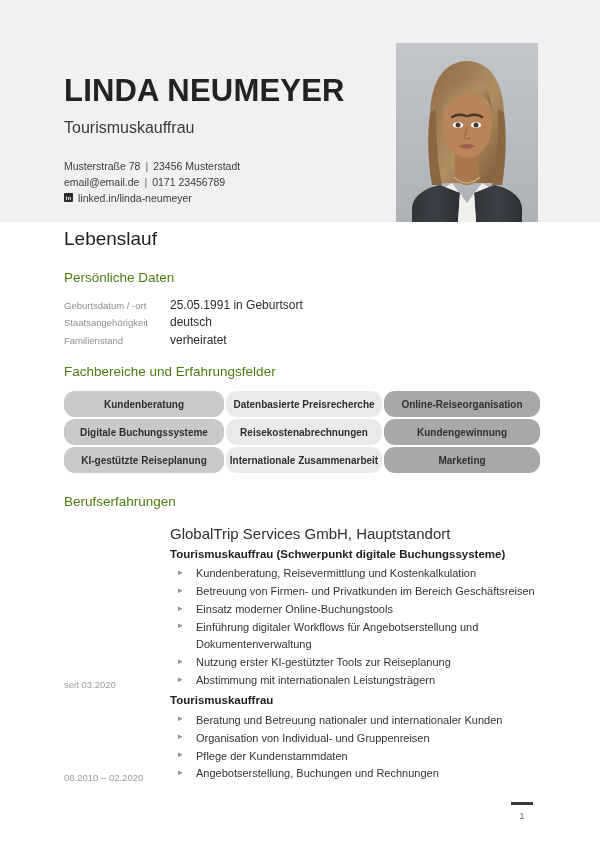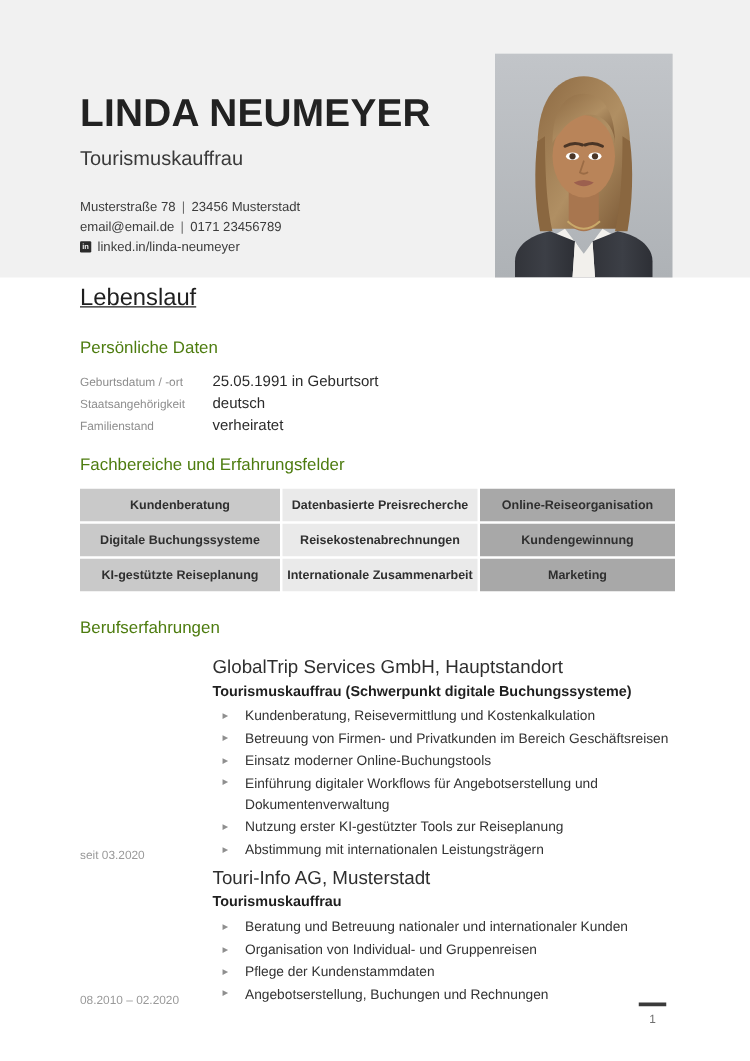--- a/index.html
+++ b/index.html
@@ -47,40 +47,40 @@
     position: absolute; left: 396px; top: 43px;
     width: 142px; height: 179px;
     background: #b9bcc0; overflow: hidden;
   }
   .photo svg { display: block; width: 142px; height: 179px; }
 
   
   .body-area { position: absolute; left: 0; top: 222px; width: 600px; }
   .h1 {
     position: absolute; left: 64px; top: 6px;
-    font-size: 19px; font-weight: normal; color: #1f1f1f; text-decoration: underline;
+    font-size: 19px; font-weight: normal; color: #1f1f1f;
   }
   .h2 {
     font-size: 13.5px; font-weight: normal; color: #4d7c0f;
   }
 
   
   .sec-personal { position: absolute; left: 64px; top: 48px; width: 472px; }
   .pd-rows { margin-top: 12px; }
   .pd-row { display: flex; align-items: baseline; line-height: 1.45; }
   .pd-label { width: 106px; flex: none; font-size: 9.5px; color: #8d8d8d; }
   .pd-value { font-size: 12px; color: #2b2b2b; }
 
   
   .sec-skills { position: absolute; left: 64px; top: 142px; width: 472px; }
   .skill-grid { margin-top: 12px; display: grid; grid-template-columns: 160px 156px 156px; gap: 2px 2px; }
   .skill-cell {
     height: 26px; display: flex; align-items: center; justify-content: center;
     font-size: 10px; font-weight: bold; color: #2f2f2f; text-align: center;
-    padding: 0 4px; white-space: nowrap;
+    padding: 0 4px; white-space: nowrap; border-radius: 11px;
   }
   .col1 { background: #c9c9c9; }
   .col2 { background: #eaeaea; }
   .col3 { background: #a8a8a8; }
 
   
   .sec-exp { position: absolute; left: 64px; top: 272px; width: 472px; }
   .exp-list { margin-top: 14px; }
   .exp-item { display: flex; align-items: flex-end; margin-bottom: 2px; }
   .exp-date { width: 106px; flex: none; font-size: 9.5px; color: #9a9a9a; padding-top: 2px; }
@@ -235,21 +235,20 @@
               <li>Einführung digitaler Workflows für Angebotserstellung und Dokumentenverwaltung</li>
               <li>Nutzung erster KI-gestützter Tools zur Reiseplanung</li>
               <li>Abstimmung mit internationalen Leistungsträgern</li>
             </ul>
           </div>
         </div>
 
         <div class="exp-item">
           <div class="exp-date">08.2010 – 02.2020</div>
           <div class="exp-main">
-            <div class="exp-company">Touri-Info AG, Musterstadt</div>
             <div class="exp-role">Tourismuskauffrau</div>
             <ul class="exp-bullets">
               <li>Beratung und Betreuung nationaler und internationaler Kunden</li>
               <li>Organisation von Individual- und Gruppenreisen</li>
               <li>Pflege der Kundenstammdaten</li>
               <li>Angebotserstellung, Buchungen und Rechnungen</li>
             </ul>
           </div>
         </div>
 

